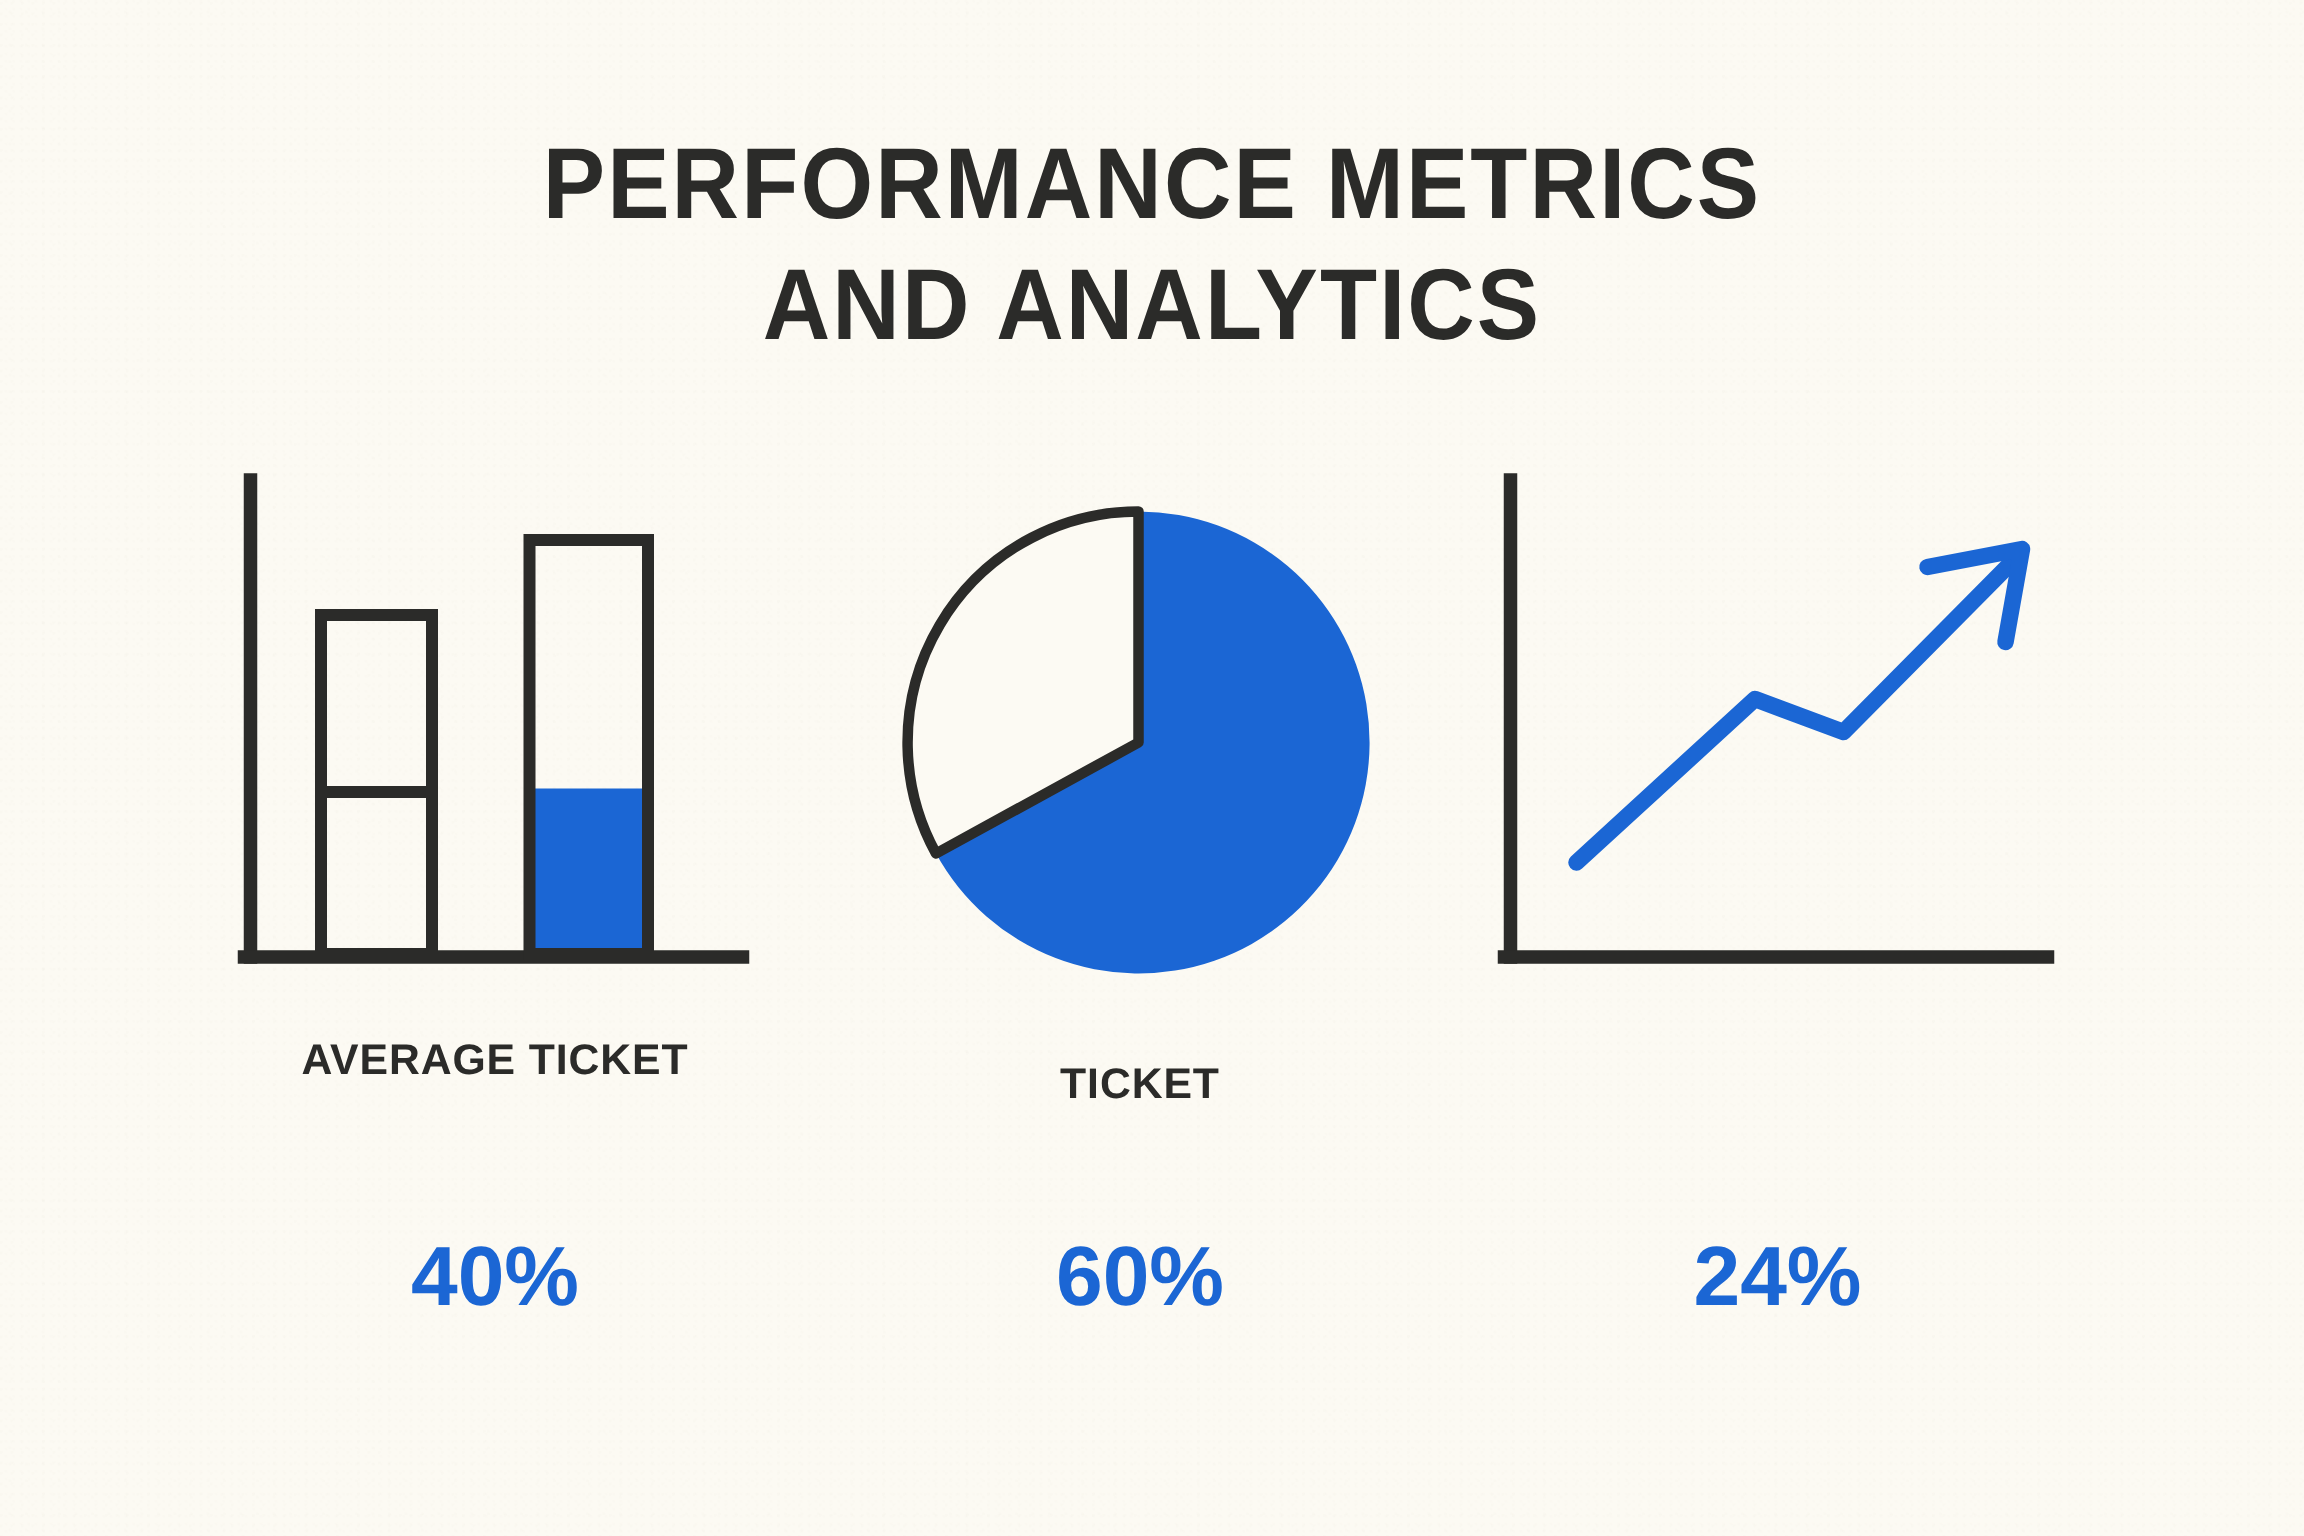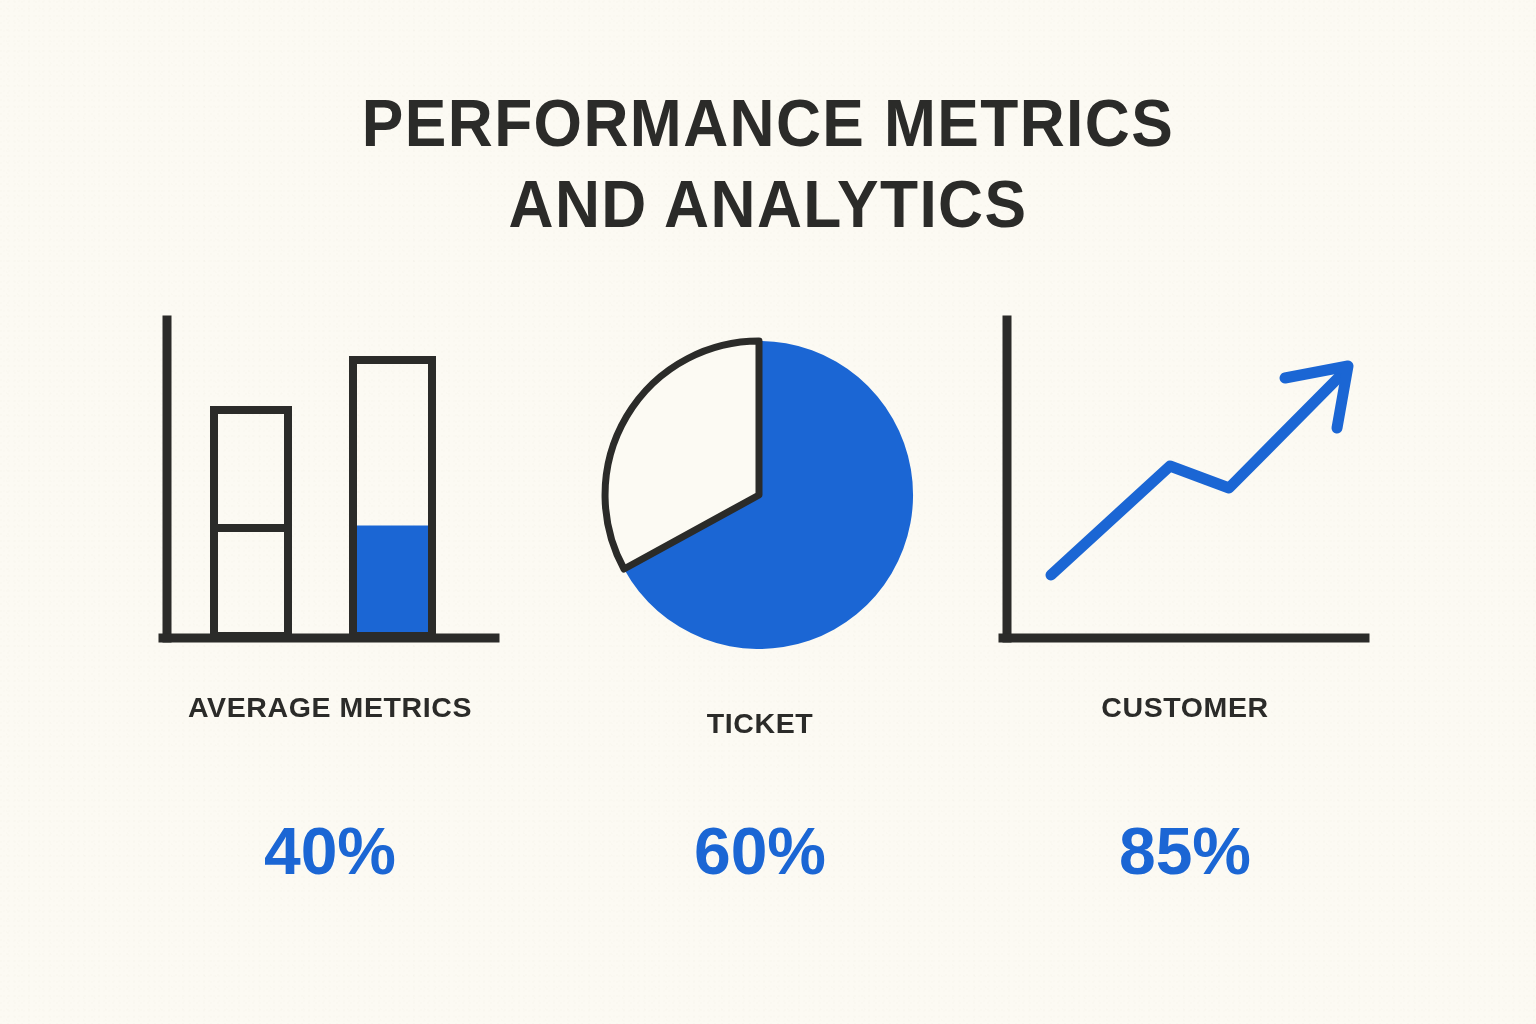--- a/index.html
+++ b/index.html
@@ -71,21 +71,21 @@
   #cap-bar  { left: 100px;  top: 686px; }
   #cap-pie  { left: 530px;  top: 686px; margin-top: 16px; }
   #cap-line { left: 955px;  top: 686px; }
 
   .stat {
     position: absolute;
     width: 460px;
     text-align: center;
     color: #1b66d4;
     font-weight: 700;
-    font-size: 66px;
+    font-size: 56px;
     line-height: 90px;
     letter-spacing: 0px;
   }
   #stat-bar  { left: 100px;  top: 806px; }
   #stat-pie  { left: 530px;  top: 806px; }
   #stat-line { left: 955px;  top: 806px; }
 
   svg { display: block; overflow: visible; }
 </style>
 </head>
@@ -108,21 +108,21 @@
 
       <rect x="84" y="110" width="74" height="226" fill="none" stroke="#2b2b29" stroke-width="8"></rect>
       <path d="M 84 228 L 158 228" stroke="#2b2b29" stroke-width="8" fill="none"></path>
 
       <rect x="223" y="60" width="79" height="276" fill="#1b66d4" stroke="none" stroke-width="0" clip-path="inset(60% 0 0 0)"></rect>
       <rect x="223" y="60" width="79" height="276" fill="none" stroke="#2b2b29" stroke-width="8"></rect>
     </svg>
   </div>
 
   <div class="caption" id="cap-bar">
-    <span class="line">AVERAGE METRICS</span>
+    <span class="line">AVERAGE TICKET</span>
   </div>
   <div class="stat" id="stat-bar">40%</div>
 
   <div class="panel" id="panel-pie">
     <svg width="360" height="340" viewBox="0 0 360 340">
 
       <path d="M 201 195 L 201 41 A 154 154 0 1 1 66 269 Z" fill="#1b66d4" stroke="none"></path>
 
       <path d="M 201 195 L 66 269 A 154 154 0 0 1 201 41 Z" fill="#fcfaf3" stroke="#2b2b29" stroke-width="7" stroke-linejoin="round"></path>
     </svg>
@@ -139,17 +139,16 @@
       <path d="M 27 20 L 27 338" stroke="#2b2b29" stroke-width="9" stroke-linecap="square" fill="none"></path>
       <path d="M 23 338 L 385 338" stroke="#2b2b29" stroke-width="9" stroke-linecap="square" fill="none"></path>
 
       <path d="M 71 275 L 190 166 L 249 188 L 363 73" stroke="#1b66d4" stroke-width="11" fill="none" stroke-linecap="round" stroke-linejoin="round"></path>
 
       <path d="M 305 78 L 368 66 L 357 128" stroke="#1b66d4" stroke-width="11" fill="none" stroke-linecap="round" stroke-linejoin="round"></path>
     </svg>
   </div>
 
   <div class="caption" id="cap-line">
-    <span class="line">CUSTOMER</span>
   </div>
-  <div class="stat" id="stat-line">85%</div>
+  <div class="stat" id="stat-line">24%</div>
 
 </div>
 
 </body></html>

